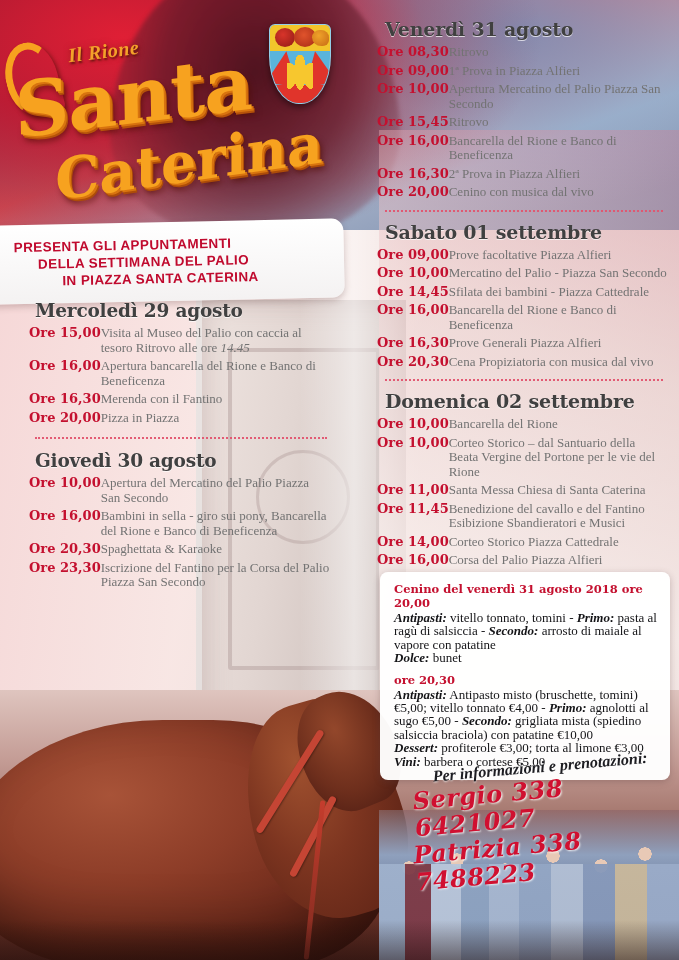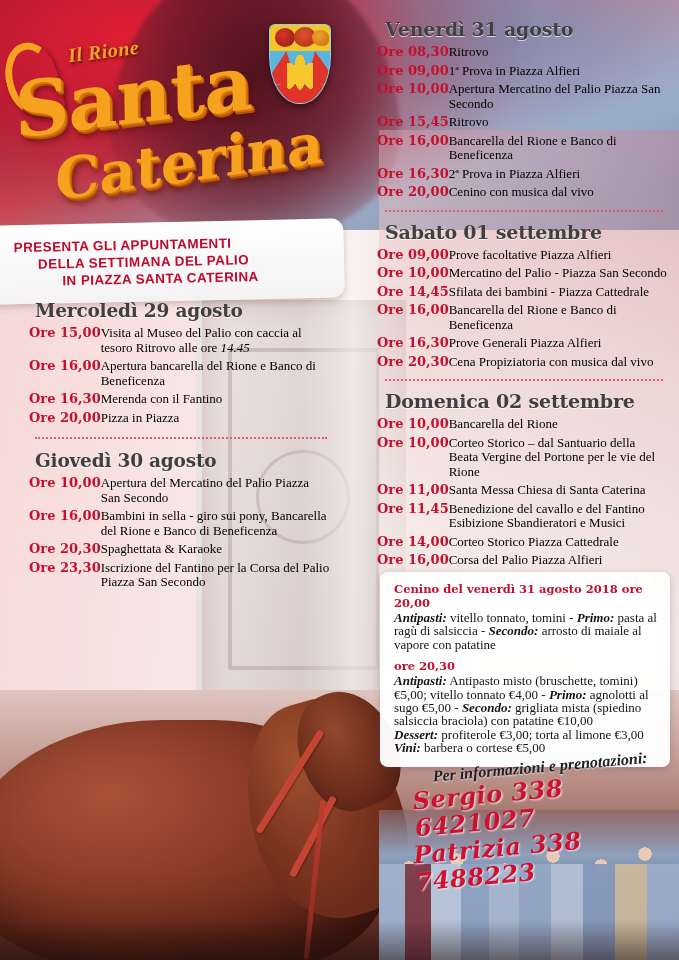--- a/index.html
+++ b/index.html
@@ -227,21 +227,21 @@
   table.sched td{ vertical-align:top; padding:1px 0 3px 0; }
   td.hour{
     white-space:nowrap;
     font-family:"DejaVu Serif", serif;
     font-weight:bold; font-size:13px; color:#c4102f;
     padding-right:9px; padding-left:7px; width:66px;
     line-height:14px;
   }
   td.desc{
     font-family:"Liberation Serif", serif;
-    font-size:13px; color:#000000; line-height:14.5px;
+    font-size:13px; color:#737373; line-height:14.5px;
   }
   td.desc i{ font-style:italic; }
 
   .dots{
     height:0; border-top:2.5px dotted #e2556f;
     margin:9px 4px 11px 6px; opacity:.95;
   }
   .col-right .dots{ margin:7px 4px 9px 8px; }
 
   
@@ -477,20 +477,21 @@
             </tr>
           </tbody>
         </table>
     </div>
   </div>
 
   <div class="menu-card">
     <div class="menu-head">Cenino del venerdì 31 agosto 2018 ore 20,00</div>
     <div class="menu-body" id="cenino-body">
         <div><b>Antipasti:</b><span> vitello tonnato, tomini - </span><b>Primo:</b><span> pasta al ragù di salsiccia - </span><b>Secondo:</b><span> arrosto di maiale al vapore con patatine</span></div>
+        <div><b>Dolce:</b><span> bunet</span></div>
       </div>
     <div class="menu-gap"></div>
     <div class="menu-head">ore 20,30</div>
     <div class="menu-body" id="cena-body">
         <div><b>Antipasti:</b><span> Antipasto misto (bruschette, tomini) €5,00; vitello tonnato €4,00 - </span><b>Primo:</b><span> agnolotti al sugo €5,00 - </span><b>Secondo:</b><span> grigliata mista (spiedino salsiccia braciola) con patatine €10,00</span></div>
         <div><b>Dessert:</b><span> profiterole €3,00; torta al limone €3,00</span></div>
         <div><b>Vini:</b><span> barbera o cortese €5,00</span></div>
       </div>
   </div>
 

